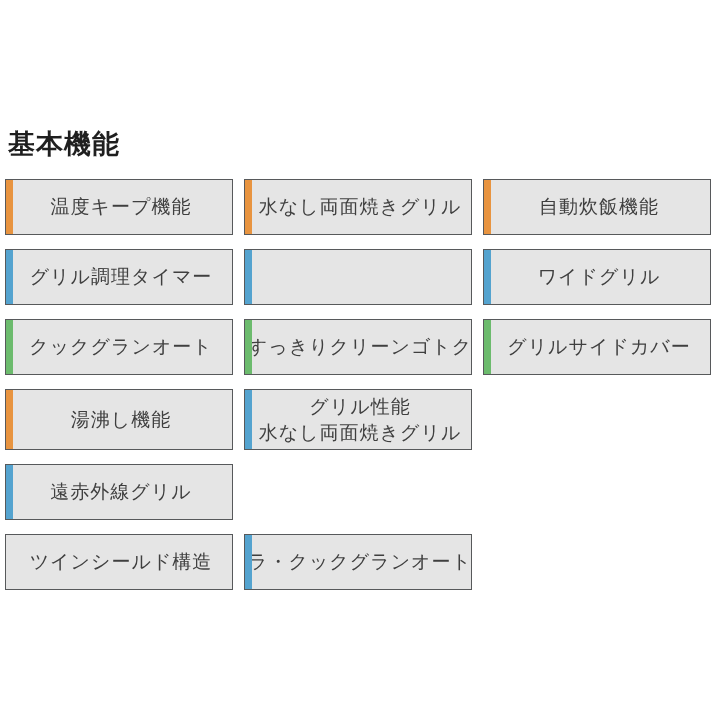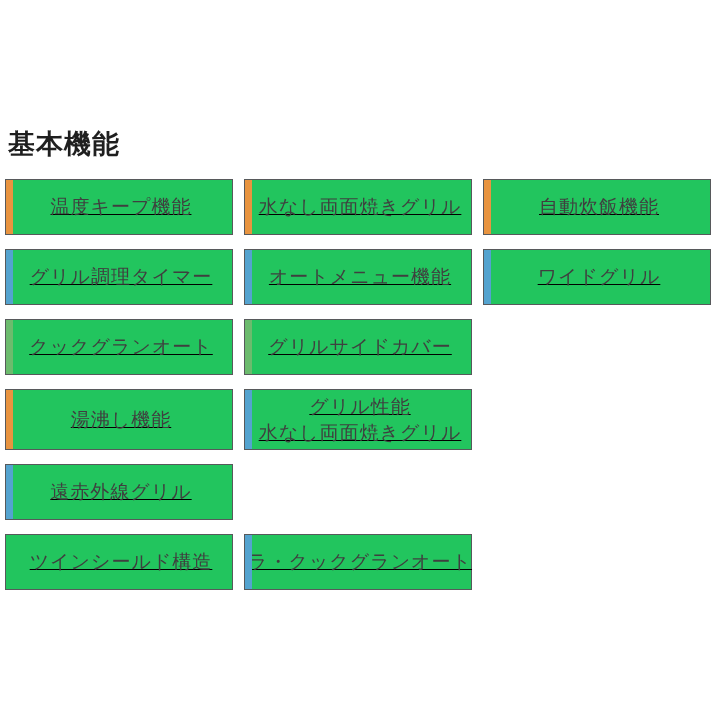--- a/index.html
+++ b/index.html
@@ -38,28 +38,27 @@
     display: flex;
     column-gap: 11px;
     align-items: stretch;
   }
   .feature-box {
     position: relative;
     box-sizing: border-box;
     width: 228px;
     min-height: 56px;
     border: 1px solid #57595b;
-    background: #22c55e;
+    background: #e5e5e5;
     display: flex;
     flex-direction: column;
     justify-content: center;
     align-items: center;
     text-align: center;
     padding: 4px 10px 4px 14px;
-    text-decoration: underline;
   }
   .feature-box .accent-bar {
     position: absolute;
     left: 0;
     top: 0;
     bottom: 0;
     width: 7px;
   }
   .feature-box .label-line {
     font-size: 19px;
@@ -90,31 +89,34 @@
   <span class="label-line">自動炊飯機能</span>
         </div>
       </div>
       <div class="row">
         <div class="feature-box">
     <span class="accent-bar" style="background: rgb(84, 163, 207);"></span>
   <span class="label-line">グリル調理タイマー</span>
         </div>
         <div class="feature-box">
     <span class="accent-bar" style="background: rgb(84, 163, 207);"></span>
-  <span class="label-line">オートメニュー機能</span>
         </div>
         <div class="feature-box">
     <span class="accent-bar" style="background: rgb(84, 163, 207);"></span>
   <span class="label-line">ワイドグリル</span>
         </div>
       </div>
       <div class="row">
         <div class="feature-box">
     <span class="accent-bar" style="background: rgb(108, 187, 109);"></span>
   <span class="label-line">クックグランオート</span>
+        </div>
+        <div class="feature-box">
+    <span class="accent-bar" style="background: rgb(108, 187, 109);"></span>
+  <span class="label-line">すっきりクリーンゴトク</span>
         </div>
         <div class="feature-box">
     <span class="accent-bar" style="background: rgb(108, 187, 109);"></span>
   <span class="label-line">グリルサイドカバー</span>
         </div>
       </div>
       <div class="row">
         <div class="feature-box">
     <span class="accent-bar" style="background: rgb(232, 148, 64);"></span>
   <span class="label-line">湯沸し機能</span>

